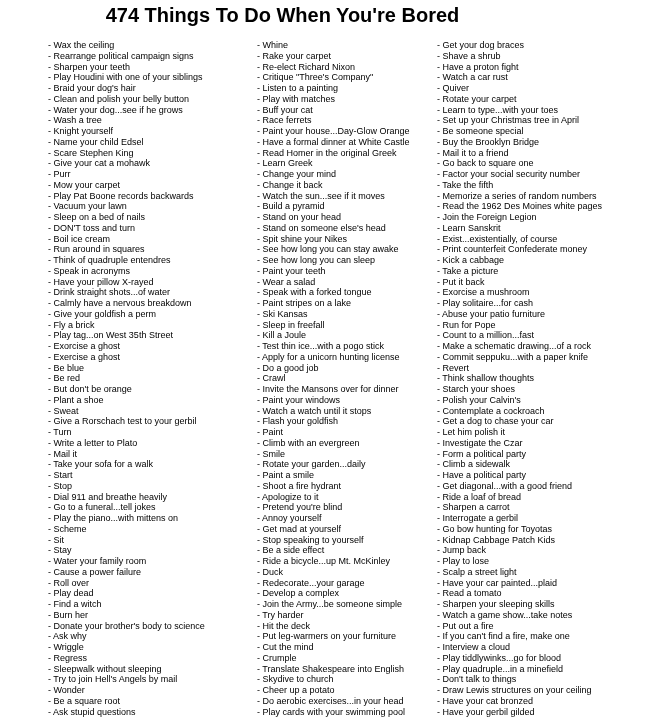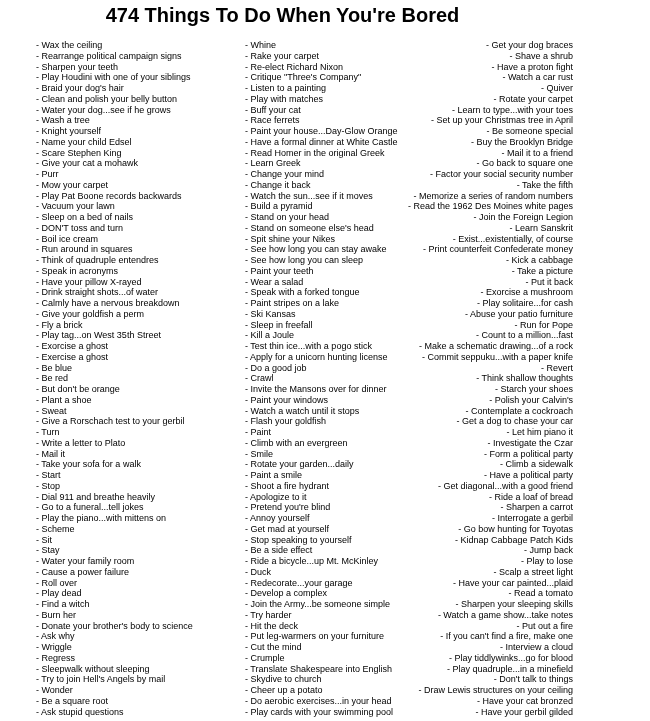--- a/index.html
+++ b/index.html
@@ -32,24 +32,25 @@
     left: 0;
     width: 650px;
   }
   .col {
     position: absolute;
     top: 0;
     font-size: 9px;
     line-height: 10.75px;
     white-space: nowrap;
     color: #000000;
+    margin-left: 12px;
   }
   .col-1 { left: 36px;  }
   .col-2 { left: 245px; }
-  .col-3 { left: 408px; text-align: right; }
+  .col-3 { left: 425px; }
   .item { padding: 0; margin: 0; }
 </style>
 </head>
 <body>
 
 <div>
   <h1 class="page-title">474 Things To Do When You're Bored</h1>
 
   <div class="columns">
     <div class="col col-1">
@@ -212,21 +213,21 @@
         <div class="item">- Run for Pope</div>
         <div class="item">- Count to a million...fast</div>
         <div class="item">- Make a schematic drawing...of a rock</div>
         <div class="item">- Commit seppuku...with a paper knife</div>
         <div class="item">- Revert</div>
         <div class="item">- Think shallow thoughts</div>
         <div class="item">- Starch your shoes</div>
         <div class="item">- Polish your Calvin's</div>
         <div class="item">- Contemplate a cockroach</div>
         <div class="item">- Get a dog to chase your car</div>
-        <div class="item">- Let him piano it</div>
+        <div class="item">- Let him polish it</div>
         <div class="item">- Investigate the Czar</div>
         <div class="item">- Form a political party</div>
         <div class="item">- Climb a sidewalk</div>
         <div class="item">- Have a political party</div>
         <div class="item">- Get diagonal...with a good friend</div>
         <div class="item">- Ride a loaf of bread</div>
         <div class="item">- Sharpen a carrot</div>
         <div class="item">- Interrogate a gerbil</div>
         <div class="item">- Go bow hunting for Toyotas</div>
         <div class="item">- Kidnap Cabbage Patch Kids</div>

